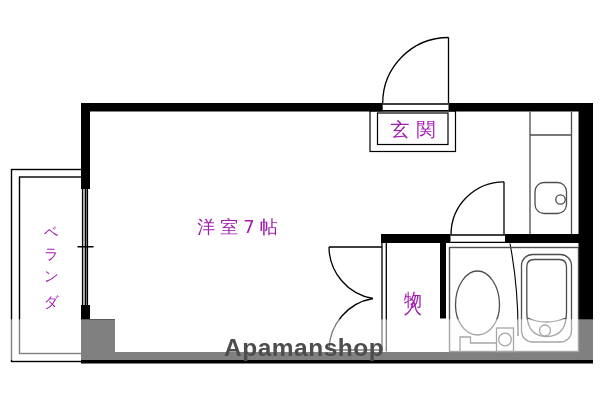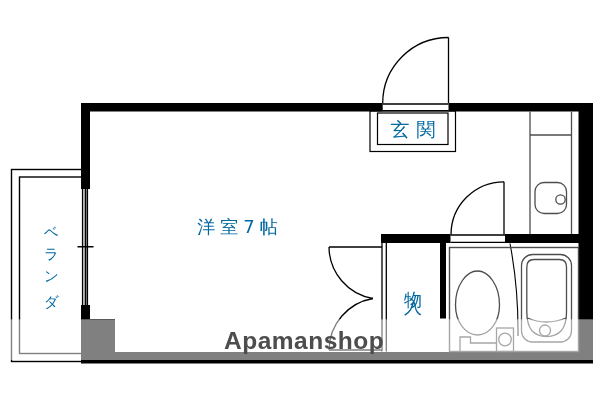--- a/index.html
+++ b/index.html
@@ -1,29 +1,29 @@
 <!DOCTYPE html>
 <html><head>
 <meta charset="utf-8">
 <style>
   html,body{margin:0;padding:0;background:#fff;}
   #stage{
     position:relative;width:600px;height:400px;background:#ffffff;overflow:hidden;
     font-family:"DejaVu Sans","Liberation Sans",sans-serif;
   }
   #plan-svg{position:absolute;left:0;top:0;}
-  .label{position:absolute;color:#0369a1;white-space:nowrap;}
+  .label{position:absolute;color:#a21caf;white-space:nowrap;}
   .label-h{text-align:center;}
   .label-v{writing-mode:vertical-rl;text-orientation:upright;}
   #main-room-label{left:158px;top:215px;width:164px;font-size:18px;letter-spacing:5px;}
   #entrance-label{left:378px;top:117px;width:70px;font-size:19px;letter-spacing:7px;text-indent:7px;}
   #storage-label{left:404px;top:277px;font-size:18px;letter-spacing:5px;line-height:1;}
   #veranda-label{left:44px;top:216px;font-size:14.5px;letter-spacing:6px;line-height:1;}
   #watermark-label{
-    left:224px;top:327px;font-size:24.5px;font-weight:bold;color:#4d4d4d;
+    left:224px;top:334px;font-size:24.5px;font-weight:bold;color:#4d4d4d;
     letter-spacing:0.5px;font-family:"Liberation Sans","DejaVu Sans",sans-serif;
   }
 </style>
 </head>
 <body>
 
 <div id="stage">
 
   <svg id="plan-svg" width="600" height="400" viewBox="0 0 600 400">
 

